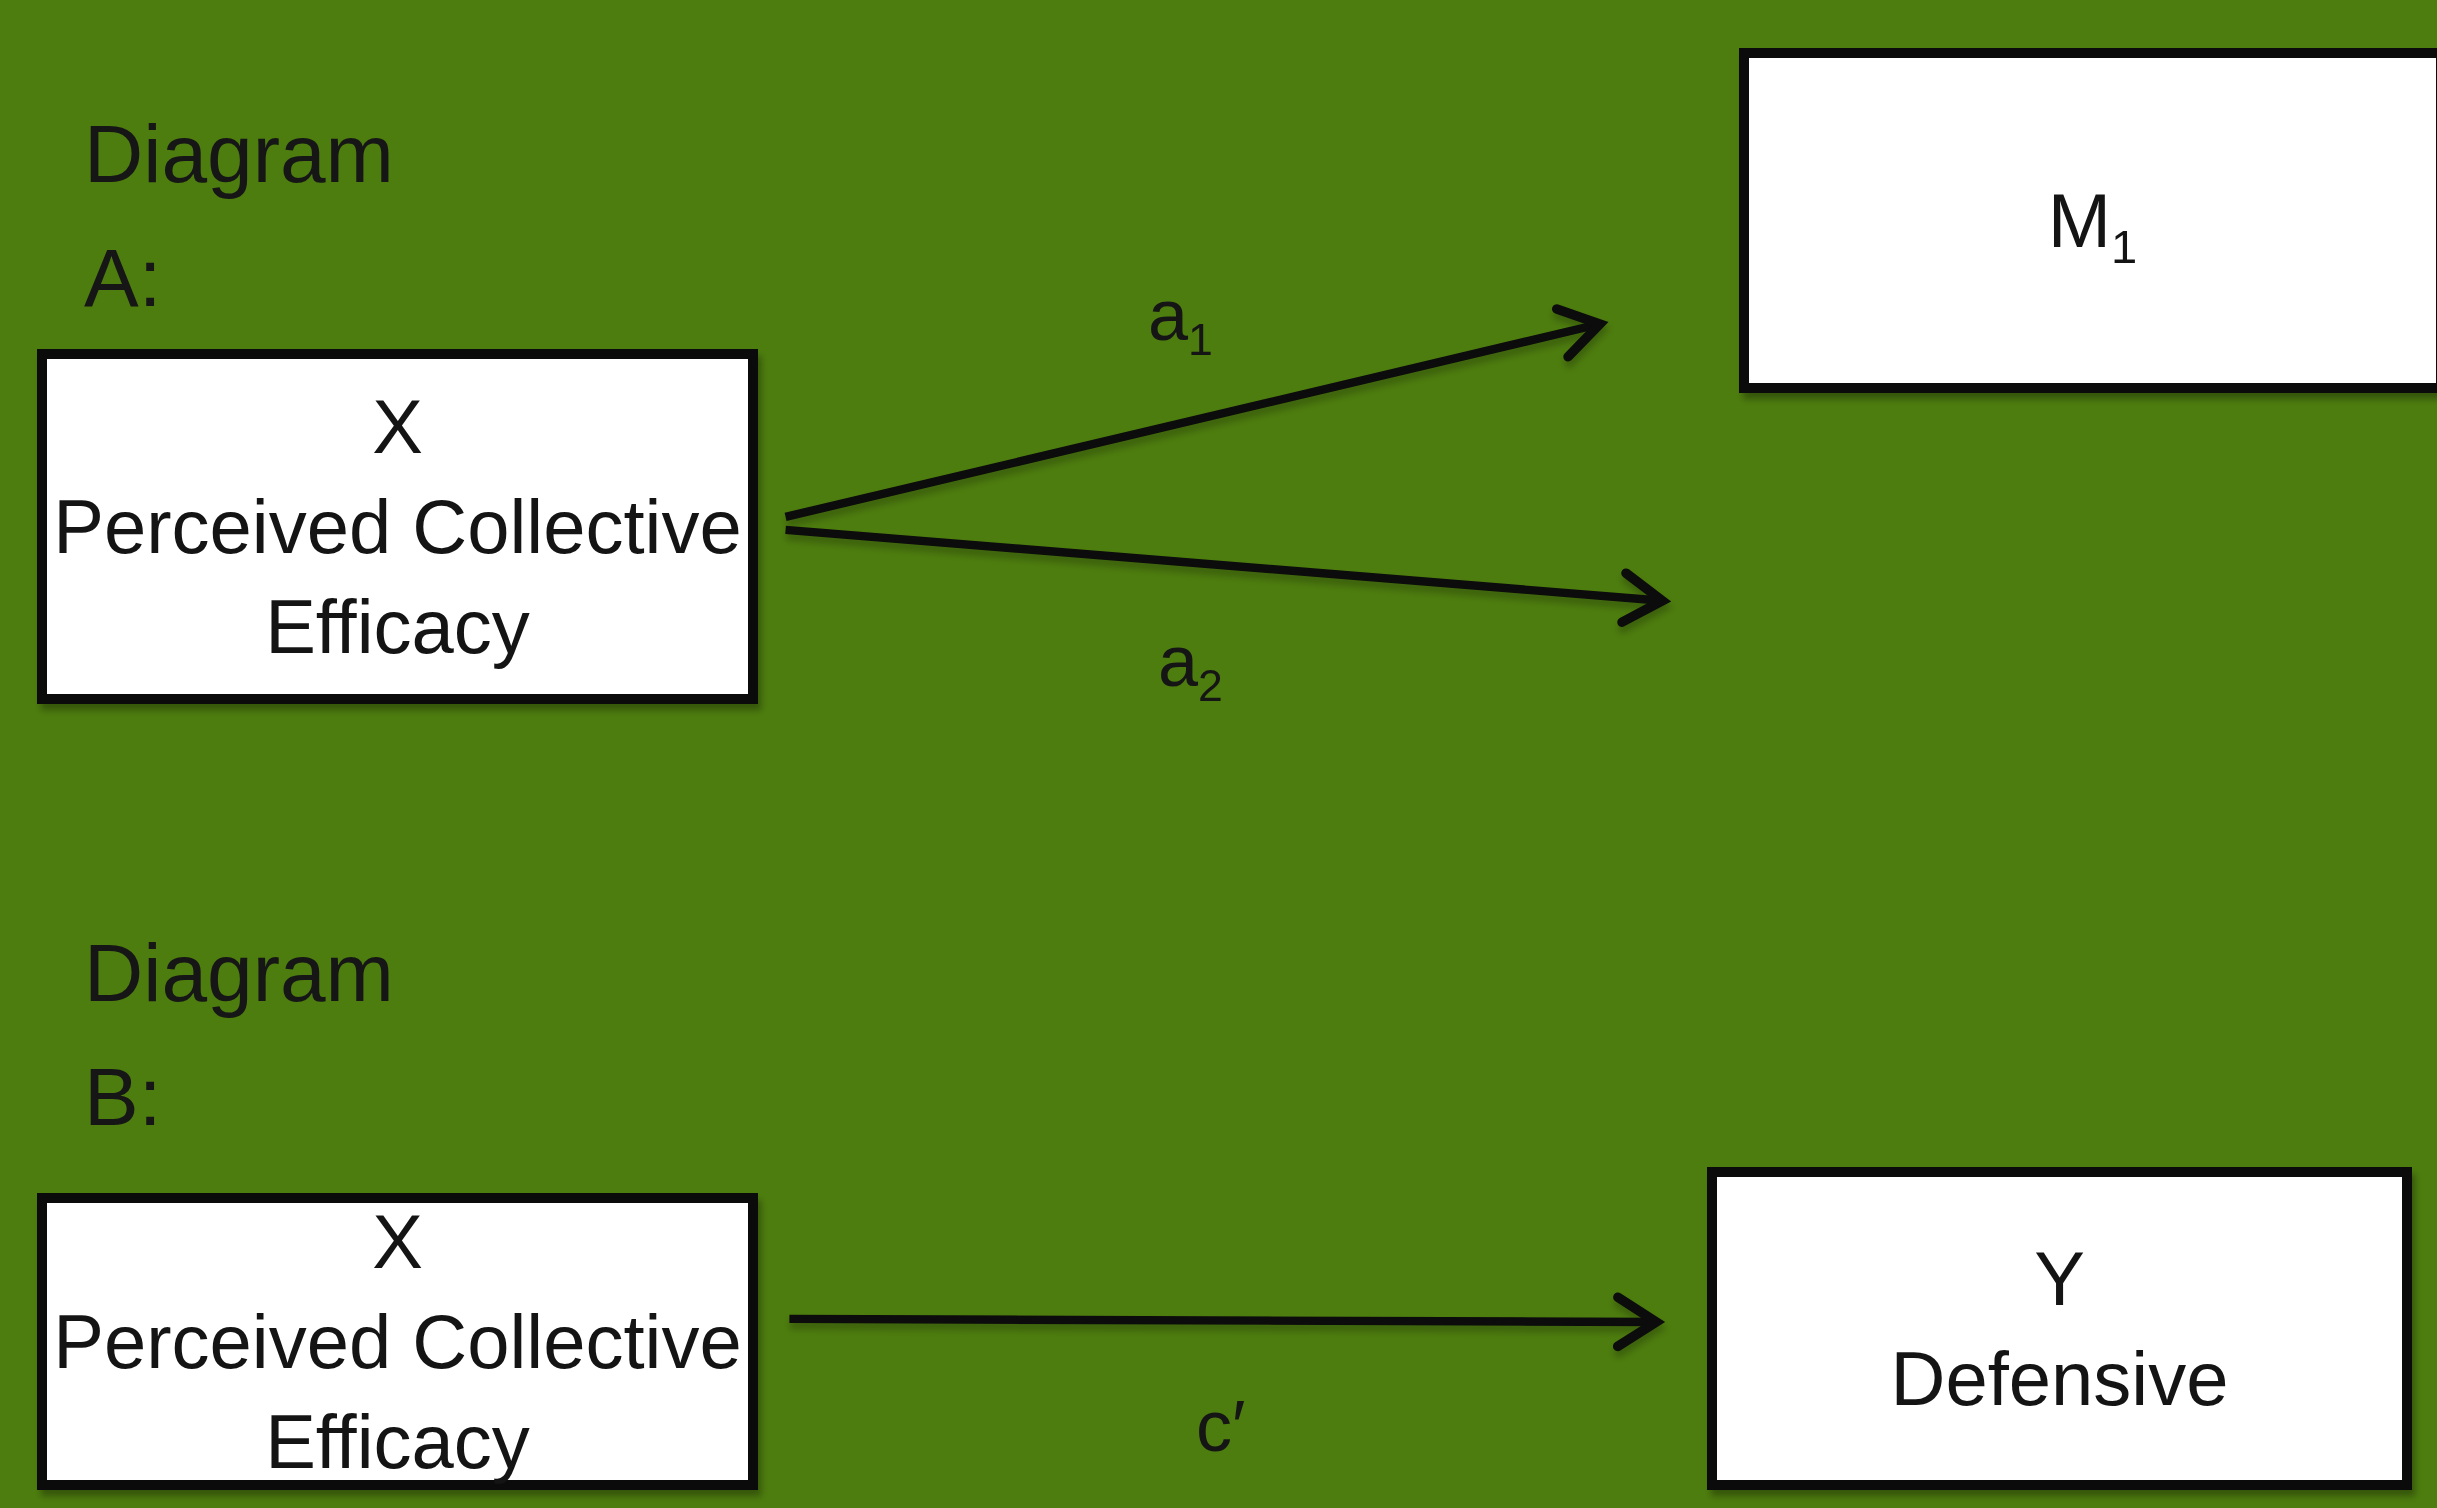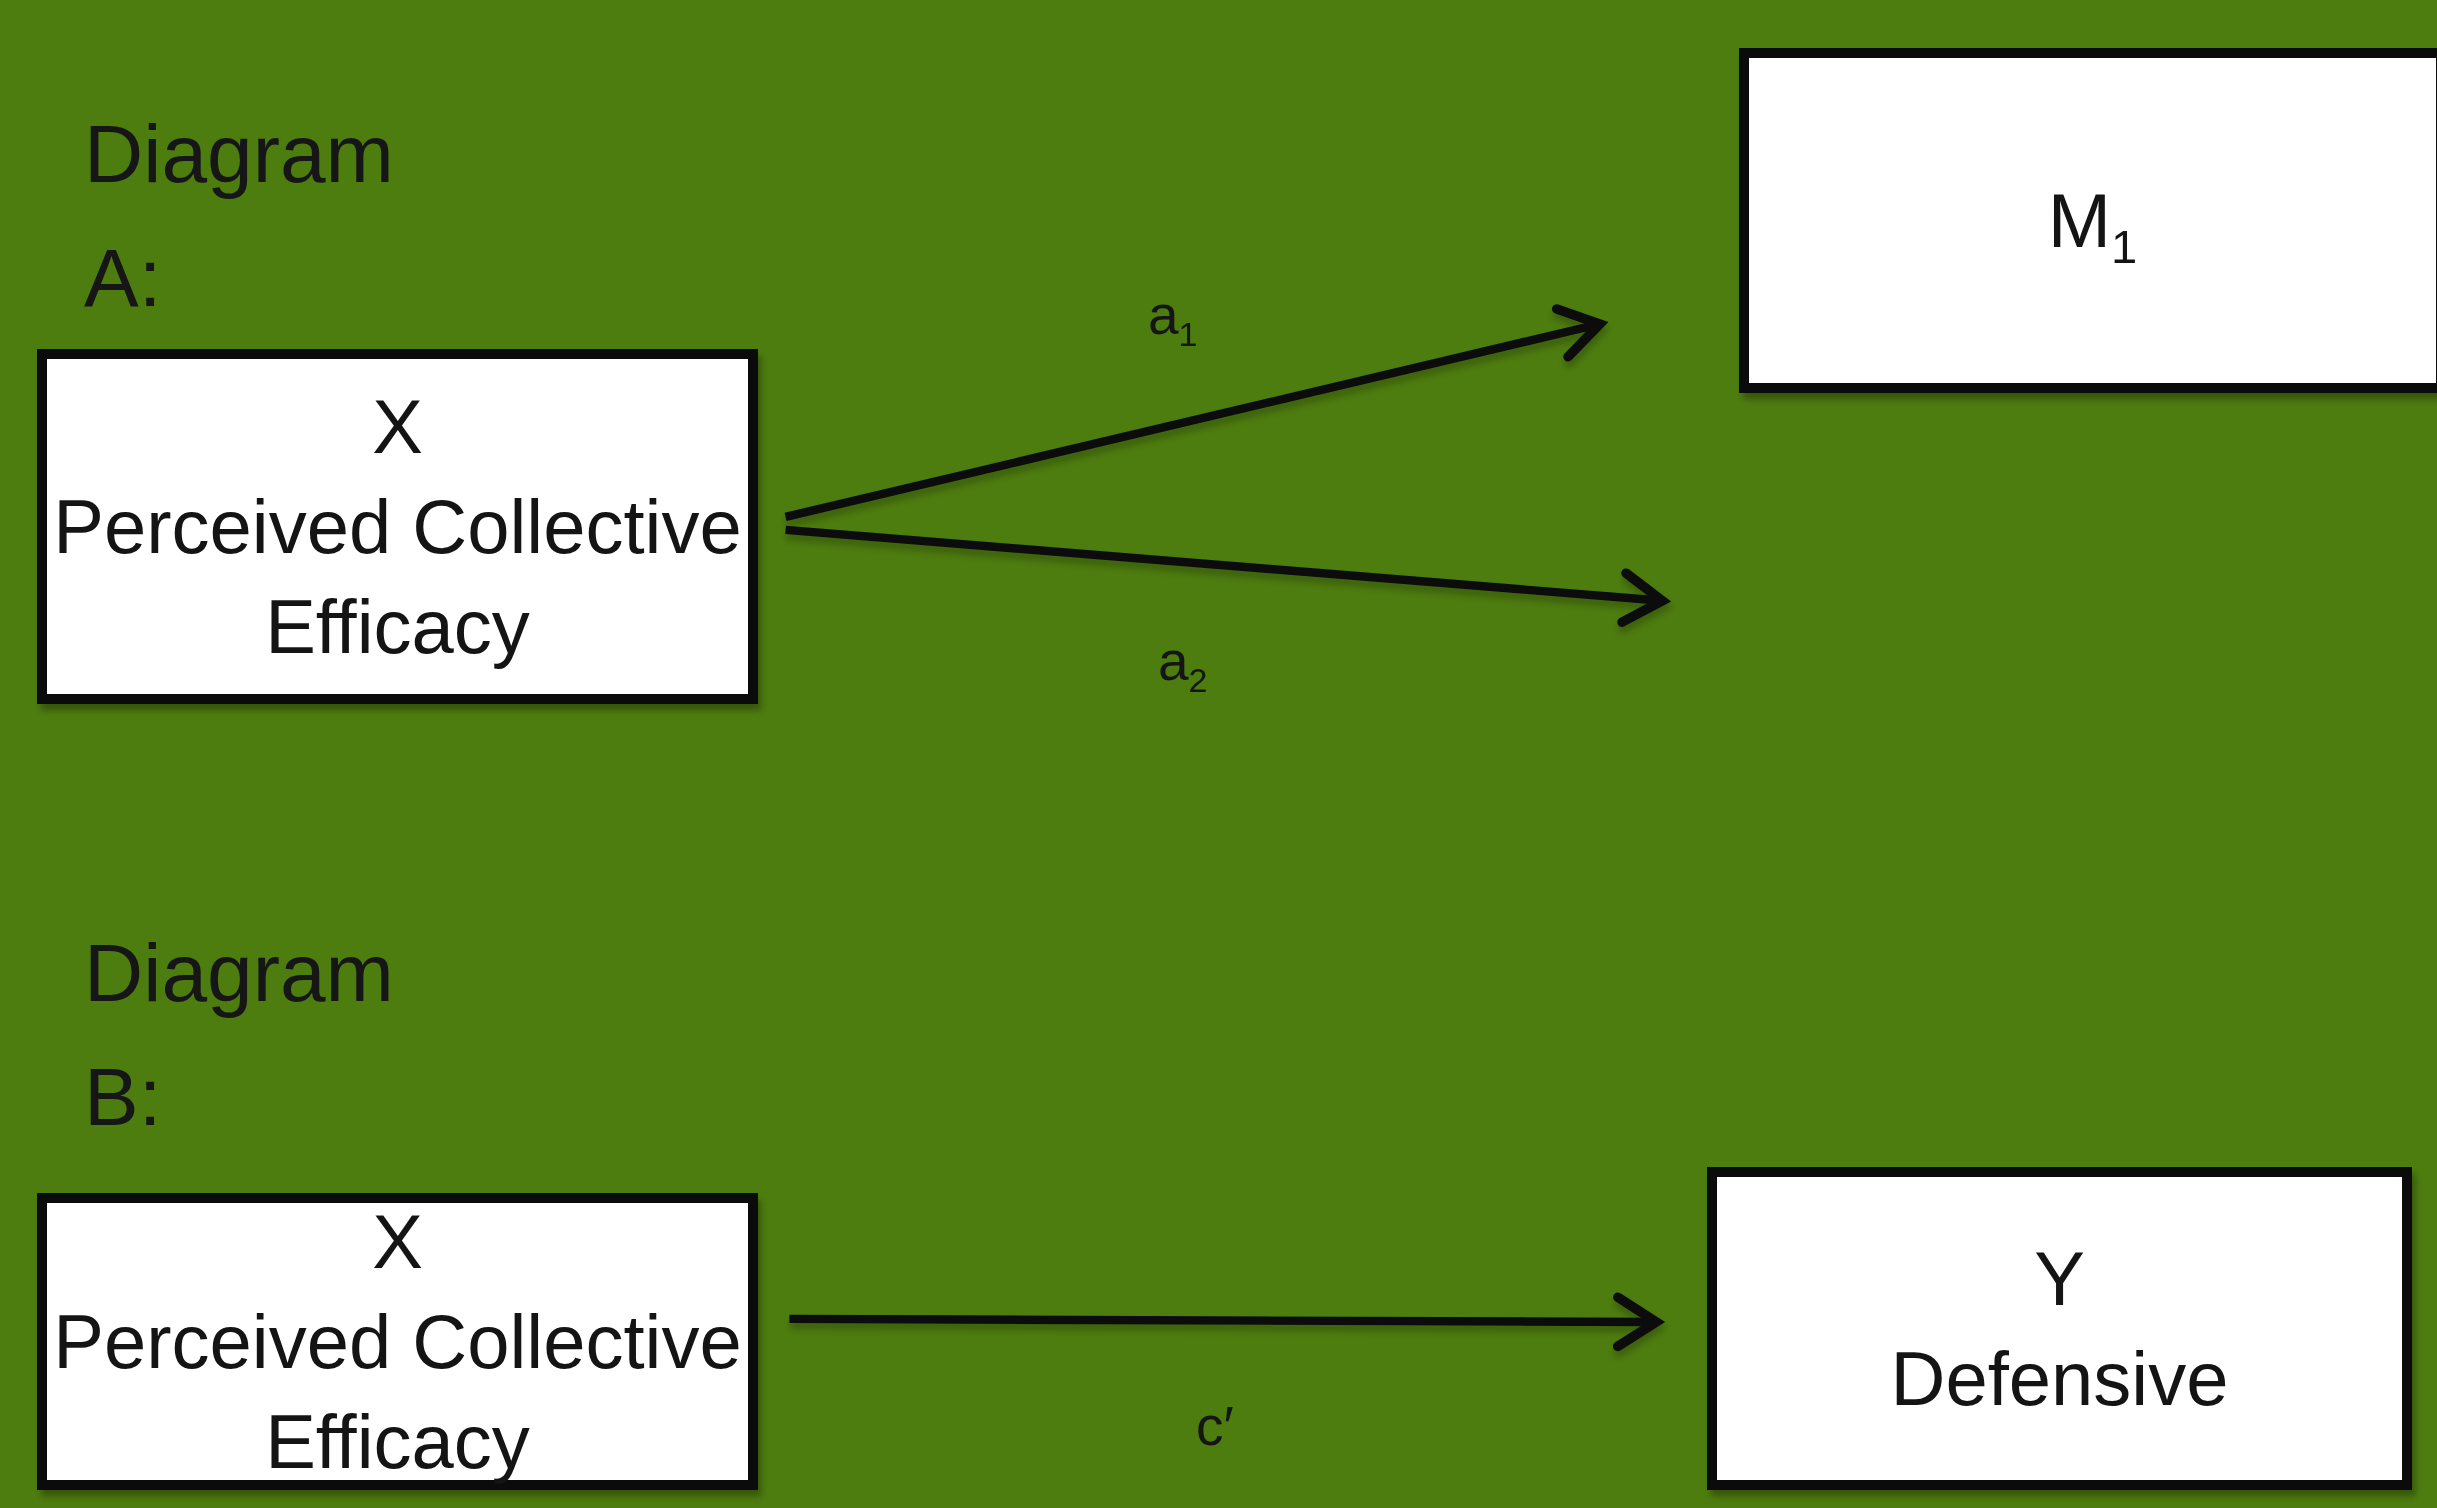--- a/index.html
+++ b/index.html
@@ -34,21 +34,21 @@
     line-height: 100px;
     color: #141414;
   }
   .node .nline { white-space: nowrap; }
   sub.subs {
     font-size: 0.62em;
     line-height: 0;
   }
   .edge-label {
     position: absolute;
-    font-size: 55px;
+    font-size: 72px;
     line-height: 84px;
     color: #151515;
     white-space: nowrap;
   }
   svg.arrows {
     position: absolute;
     left: 0; top: 0;
     width: 2438px; height: 1508px;
     filter: drop-shadow(1.5px 6.1px 3.1px rgba(0,0,0,0.22));
   }

